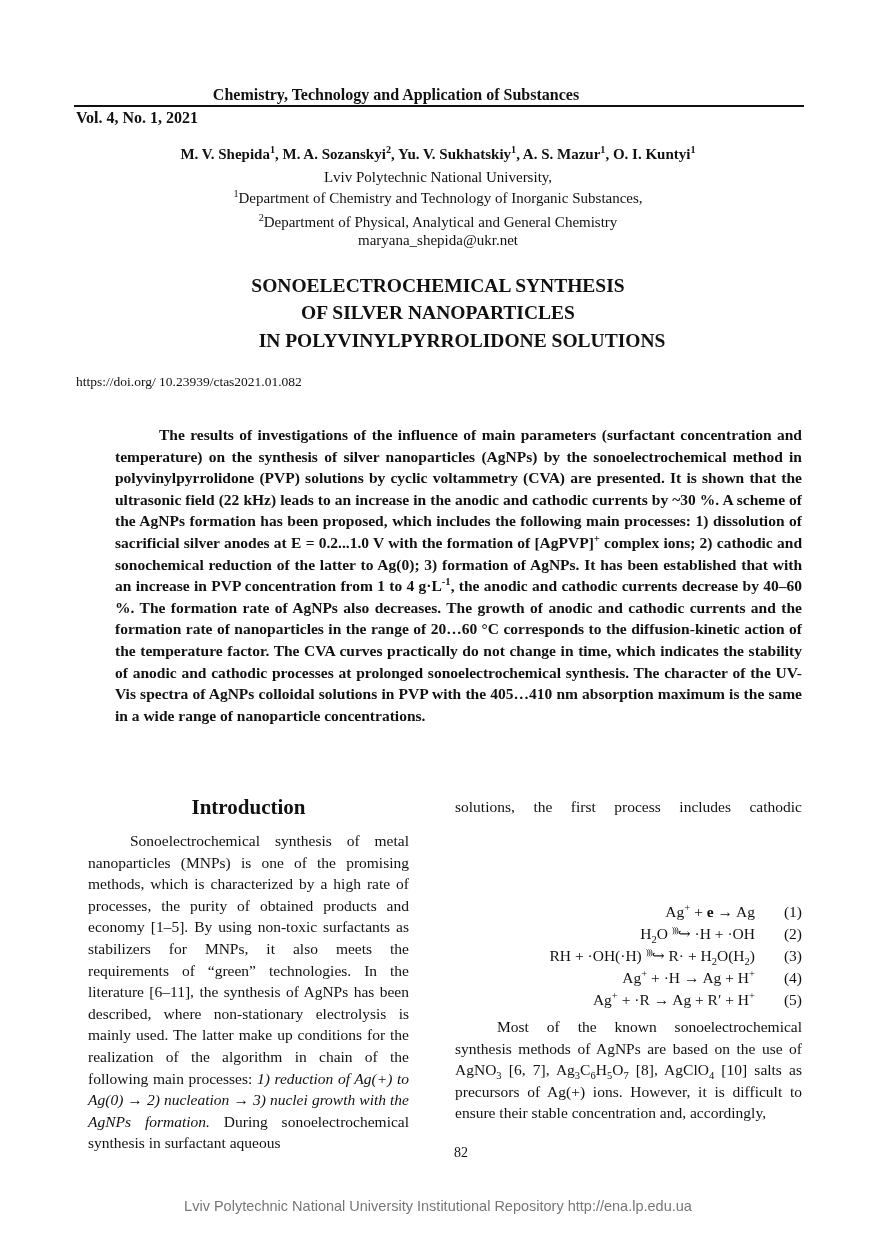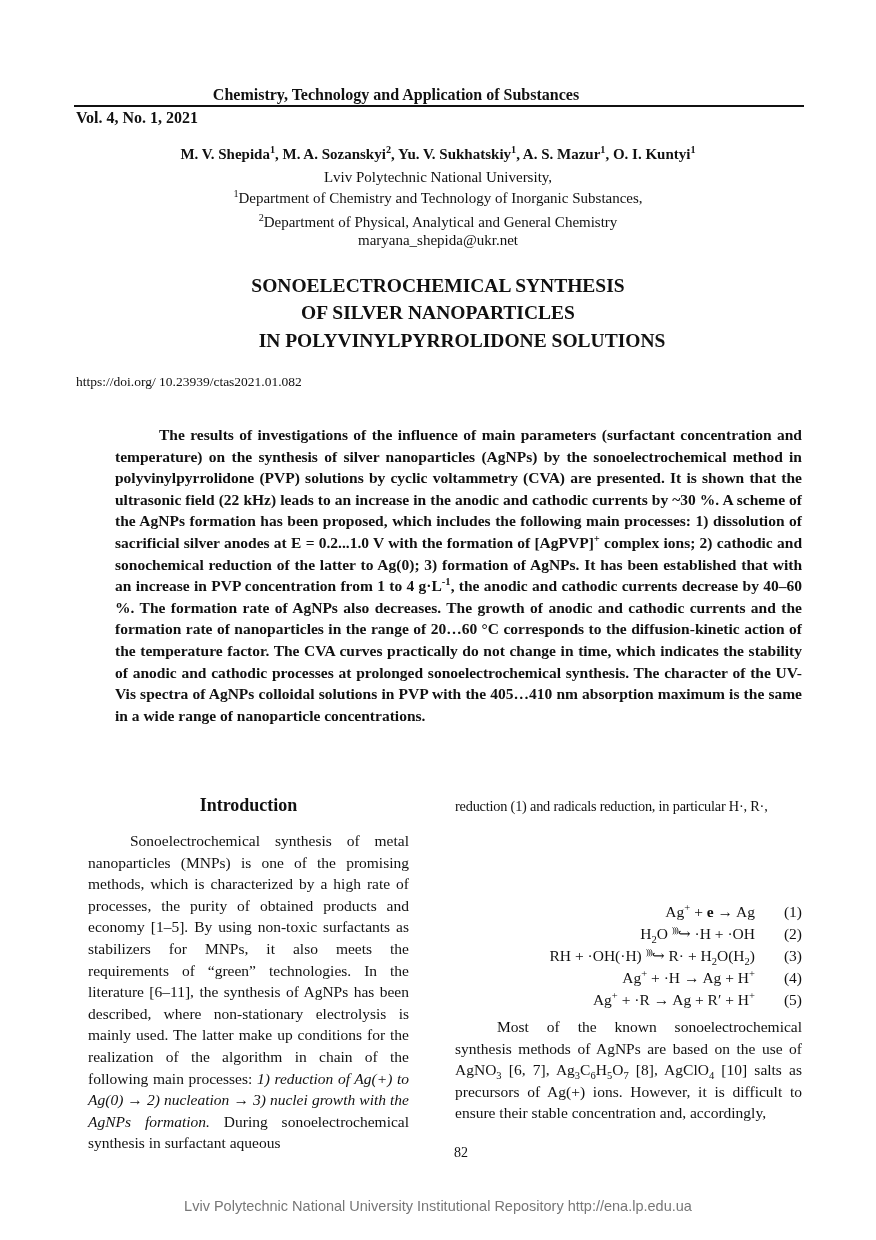--- a/index.html
+++ b/index.html
@@ -14,21 +14,21 @@
   .aff { font-size:15px; }
   .title { font-weight:bold; font-size:19.5px; }
   .doi { left:76px; top:374px; font-size:13.5px; }
   .abstract { left:115px; width:687px; font-weight:bold; font-size:15.5px; line-height:21.6px; top:424px; text-align:justify; }
   .abstract p { margin:0; text-indent:44px; }
   .col { font-size:15.5px; line-height:21.6px; text-align:justify; }
   .colL { left:76px; width:345px; top:818px; }
   .colL p { margin:12px; text-indent:42px; }
   .colR { left:455px; width:347px; top:796px; }
   .colR p { margin:0; }
-  .sec-head { left:76px; width:345px; top:795px; text-align:center; font-weight:bold; font-size:18px; }
+  .sec-head { left:76px; width:345px; top:795px; text-align:center; font-weight:bold; font-size:21px; }
   .eq { font-size:15.5px; }
   .eq-body { left:455px; width:300px; text-align:right; }
   .eq-num { left:770px; width:32px; text-align:right; }
   sup, sub { font-size:68%; line-height:0; }
   .pagenum { top:1145px; font-size:14px;padding-left:23px; }
   .footer { top:1198px; font-family:"Liberation Sans", "DejaVu Sans", sans-serif; font-size:14.5px; color:#777; }
   .us { font-size:9px; letter-spacing:-1px; vertical-align:6px; }
   .ind { text-indent:42px; }
 </style>
 </head>
@@ -60,21 +60,21 @@
   <p><span>The results of investigations of the influence of main parameters (surfactant concentration and temperature) on the synthesis of silver nanoparticles (AgNPs) by the sonoelectrochemical method in polyvinylpyrrolidone (PVP) solutions by cyclic voltammetry (CVA) are presented. It is shown that the ultrasonic field (22 kHz) leads to an increase in the anodic and cathodic currents by ~30 %. A scheme of the AgNPs formation has been proposed, which includes the following main processes: 1) dissolution of sacrificial silver anodes at E = 0.2...1.0 V with the formation of [AgPVP]</span><sup>+</sup><span> complex ions; 2) cathodic and sonochemical reduction of the latter to Ag(0); 3) formation of AgNPs. It has been established that with an increase in PVP concentration from 1 to 4 g·L</span><sup>-1</sup><span>, the anodic and cathodic currents decrease by 40–60 %. The formation rate of AgNPs also decreases. The growth of anodic and cathodic currents and the formation rate of nanoparticles in the range of 20…60 °C corresponds to the diffusion-kinetic action of the temperature factor. The CVA curves practically do not change in time, which indicates the stability of anodic and cathodic processes at prolonged sonoelectrochemical synthesis. The character of the UV-Vis spectra of AgNPs colloidal solutions in PVP with the 405…410 nm absorption maximum is the same in a wide range of nanoparticle concentrations.</span></p>
 </div>
 
 <div class="abs sec-head">Introduction</div>
 
 <div class="abs col colL">
   <p><span>Sonoelectrochemical synthesis of metal nanoparticles (MNPs) is one of the promising methods, which is characterized by a high rate of processes, the purity of obtained products and economy [1–5]. By using non-toxic surfactants as stabilizers for MNPs, it also meets the requirements of “green” technologies. In the literature [6–11], the synthesis of AgNPs has been described, where non-stationary electrolysis is mainly used. The latter make up conditions for the realization of the algorithm in chain of the following main processes: </span><i>1) reduction of Ag(+) to Ag(0) → 2) nucleation → 3) nuclei growth with the AgNPs formation.</i><span> During sonoelectrochemical synthesis in surfactant aqueous</span></p>
 </div>
 
 <div class="abs col colR">
-  <p style="font-size:14.3px; letter-spacing:-0.2px; white-space:nowrap;">reduction (1) and radicals reduction, in particular H·, R·,</p>
+  <p style="text-align-last:justify;">solutions, the first process includes cathodic</p>
 </div>
 
 <div class="abs eq eq-body" style="top:903px;">Ag<sup>+</sup> + <b>e</b> → Ag</div>
 <div class="abs eq eq-num" style="top:903px;">(1)</div>
 
 <div class="abs eq eq-body" style="top:925px;">H<sub>2</sub>O <span class="us">)))</span>↪ ·H + ·OH</div>
 <div class="abs eq eq-num" style="top:925px;">(2)</div>
 
 <div class="abs eq eq-body" style="top:947px;">RH + ·OH(·H) <span class="us">)))</span>↪ R· + H<sub>2</sub>O(H<sub>2</sub>)</div>
 <div class="abs eq eq-num" style="top:947px;">(3)</div>

